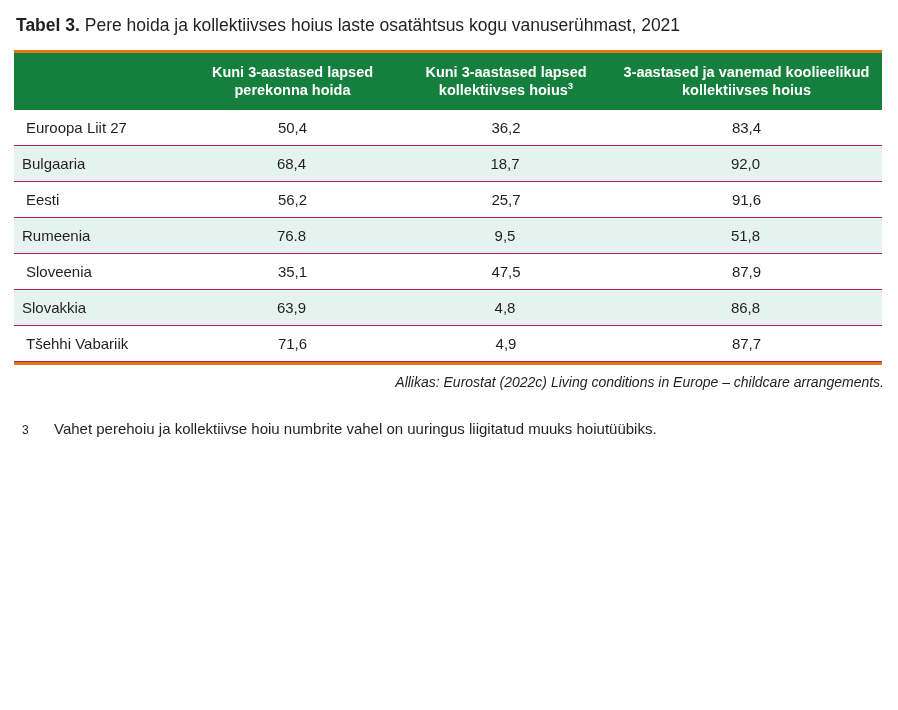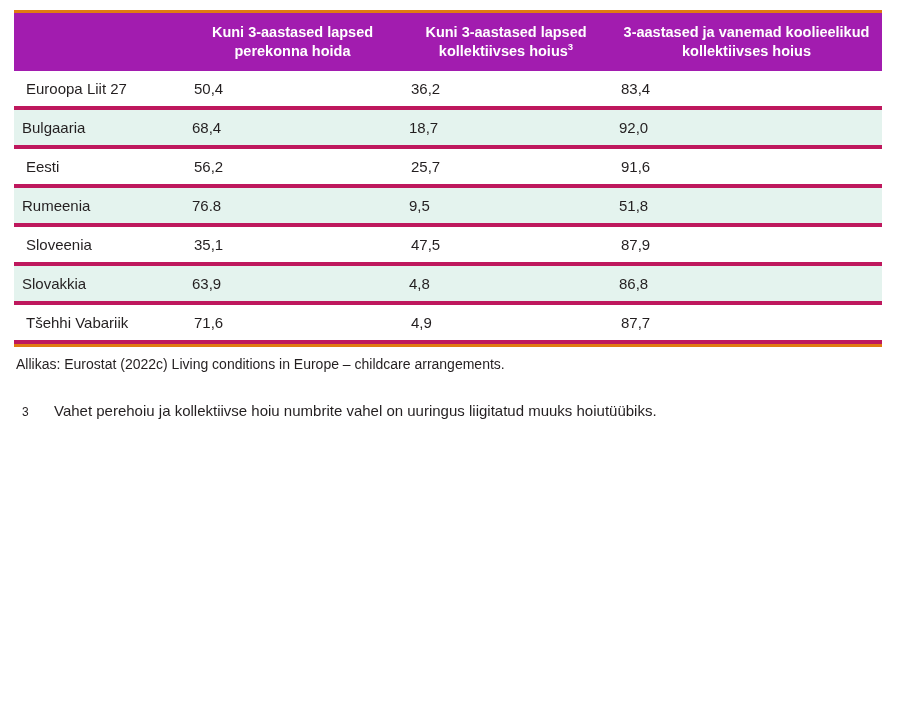--- a/index.html
+++ b/index.html
@@ -28,59 +28,62 @@
   .caption .caption-label {
     font-weight: bold;
   }
   table.data-table {
     border-collapse: collapse;
     width: 868px;
     table-layout: fixed;
     border-top: 3px solid #e07b12;
   }
   table.data-table thead th {
-    background: #a21caf;
+    background: #15803d;
     color: #ffffff;
     font-size: 14.5px;
     font-weight: bold;
     line-height: 1.3;
     padding: 10px 10px;
     vertical-align: middle;
     text-align: center;
   }
   table.data-table thead th.col-country {
     text-align: left;
   }
   table.data-table tbody td {
     font-size: 15px;
     padding: 9px 10px;
     color: #231f20;
-    border-bottom: 4px solid #be185d;
+    border-bottom: 1px solid #be185d;
   }
   table.data-table tbody tr.row-even td {
     background: #ffffff;
   }
   table.data-table tbody tr.row-odd td {
     background: #e4f3ee;
     padding-left: 8px;
   }
   table.data-table tbody td.country {
     text-align: left;
     padding-left: 12px;
   }
   table.data-table tbody td.value {
+    text-align: center;
   }
   .table-wrap {
     border-bottom: 3px solid #e07b12;
     width: 868px;
   }
   .source-note {
     font-size: 14px;
+    font-style: italic;
     color: #231f20;
     margin: 9px 0 0 2px;
+    text-align: right;
   }
   .footnote {
     margin-top: 30px;
     display: flex;
     align-items: baseline;
     font-size: 15px;
     color: #231f20;
   }
   .footnote .fn-marker {
     width: 40px;
@@ -97,20 +100,23 @@
     font-size: 0.66em;
     vertical-align: super;
     line-height: 0;
   }
 </style>
 </head>
 <body>
 
 <div class="page">
 
+  <div class="caption">
+    <span class="caption-label">Tabel 3.</span><span> Pere hoida ja kollektiivses hoius laste osatähtsus kogu vanuserühmast, 2021</span>
+  </div>
 
   <div class="table-wrap">
     <table class="data-table">
       <colgroup>
         <col style="width:170px">
         <col style="width:217px">
         <col style="width:210px">
         <col style="width:271px">
       </colgroup>
       <thead>

